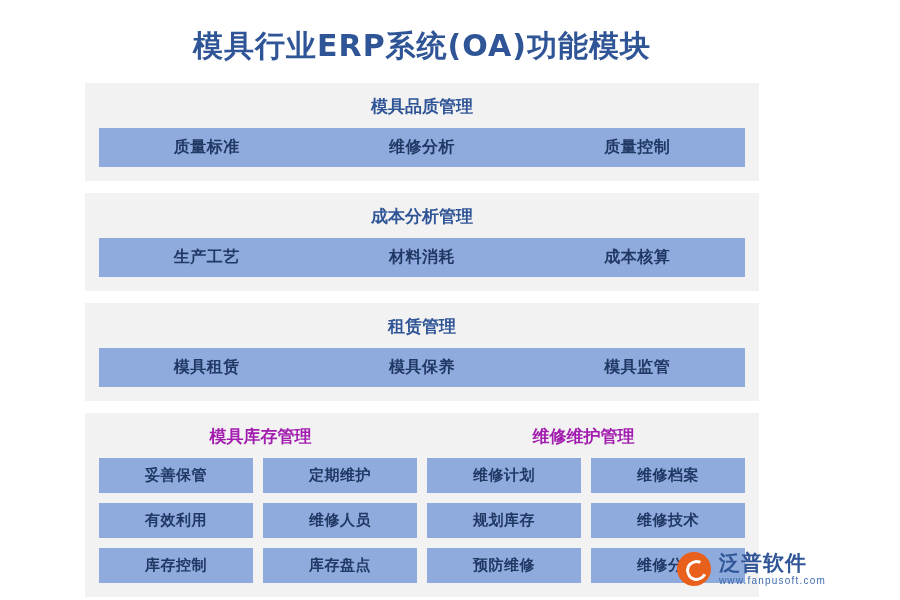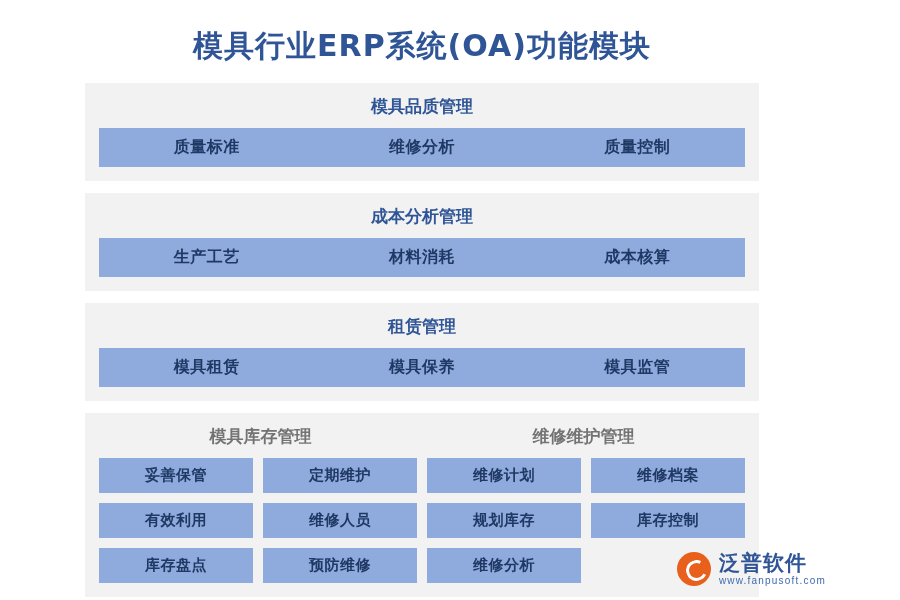--- a/index.html
+++ b/index.html
@@ -71,21 +71,21 @@
     background: #f2f2f2;
     padding: 10px 14px 14px 14px;
     box-sizing: border-box;
   }
   .bottom-headings {
     display: flex;
   }
   .bottom-headings > div {
     flex: 1 1 0;
     text-align: center;
-    color: #737373;
+    color: #a21caf;
     font-size: 17px;
     font-weight: bold;
     font-family: "DejaVu Sans", "Liberation Sans", sans-serif;
     margin: 2px 0 10px 0;
   }
   .grid4 {
     display: grid;
     grid-template-columns: repeat(4, 1fr);
     gap: 10px 10px;
   }
@@ -223,20 +223,21 @@
       </div>
       <div class="grid4">
         <div class="chip">妥善保管</div>
         <div class="chip">定期维护</div>
         <div class="chip">维修计划</div>
         <div class="chip">维修档案</div>
 
         <div class="chip">有效利用</div>
         <div class="chip">维修人员</div>
         <div class="chip">规划库存</div>
+        <div class="chip">维修技术</div>
 
         <div class="chip">库存控制</div>
         <div class="chip">库存盘点</div>
         <div class="chip">预防维修</div>
         <div class="chip">维修分析</div>
       </div>
     </div>
 
   </div>
 

